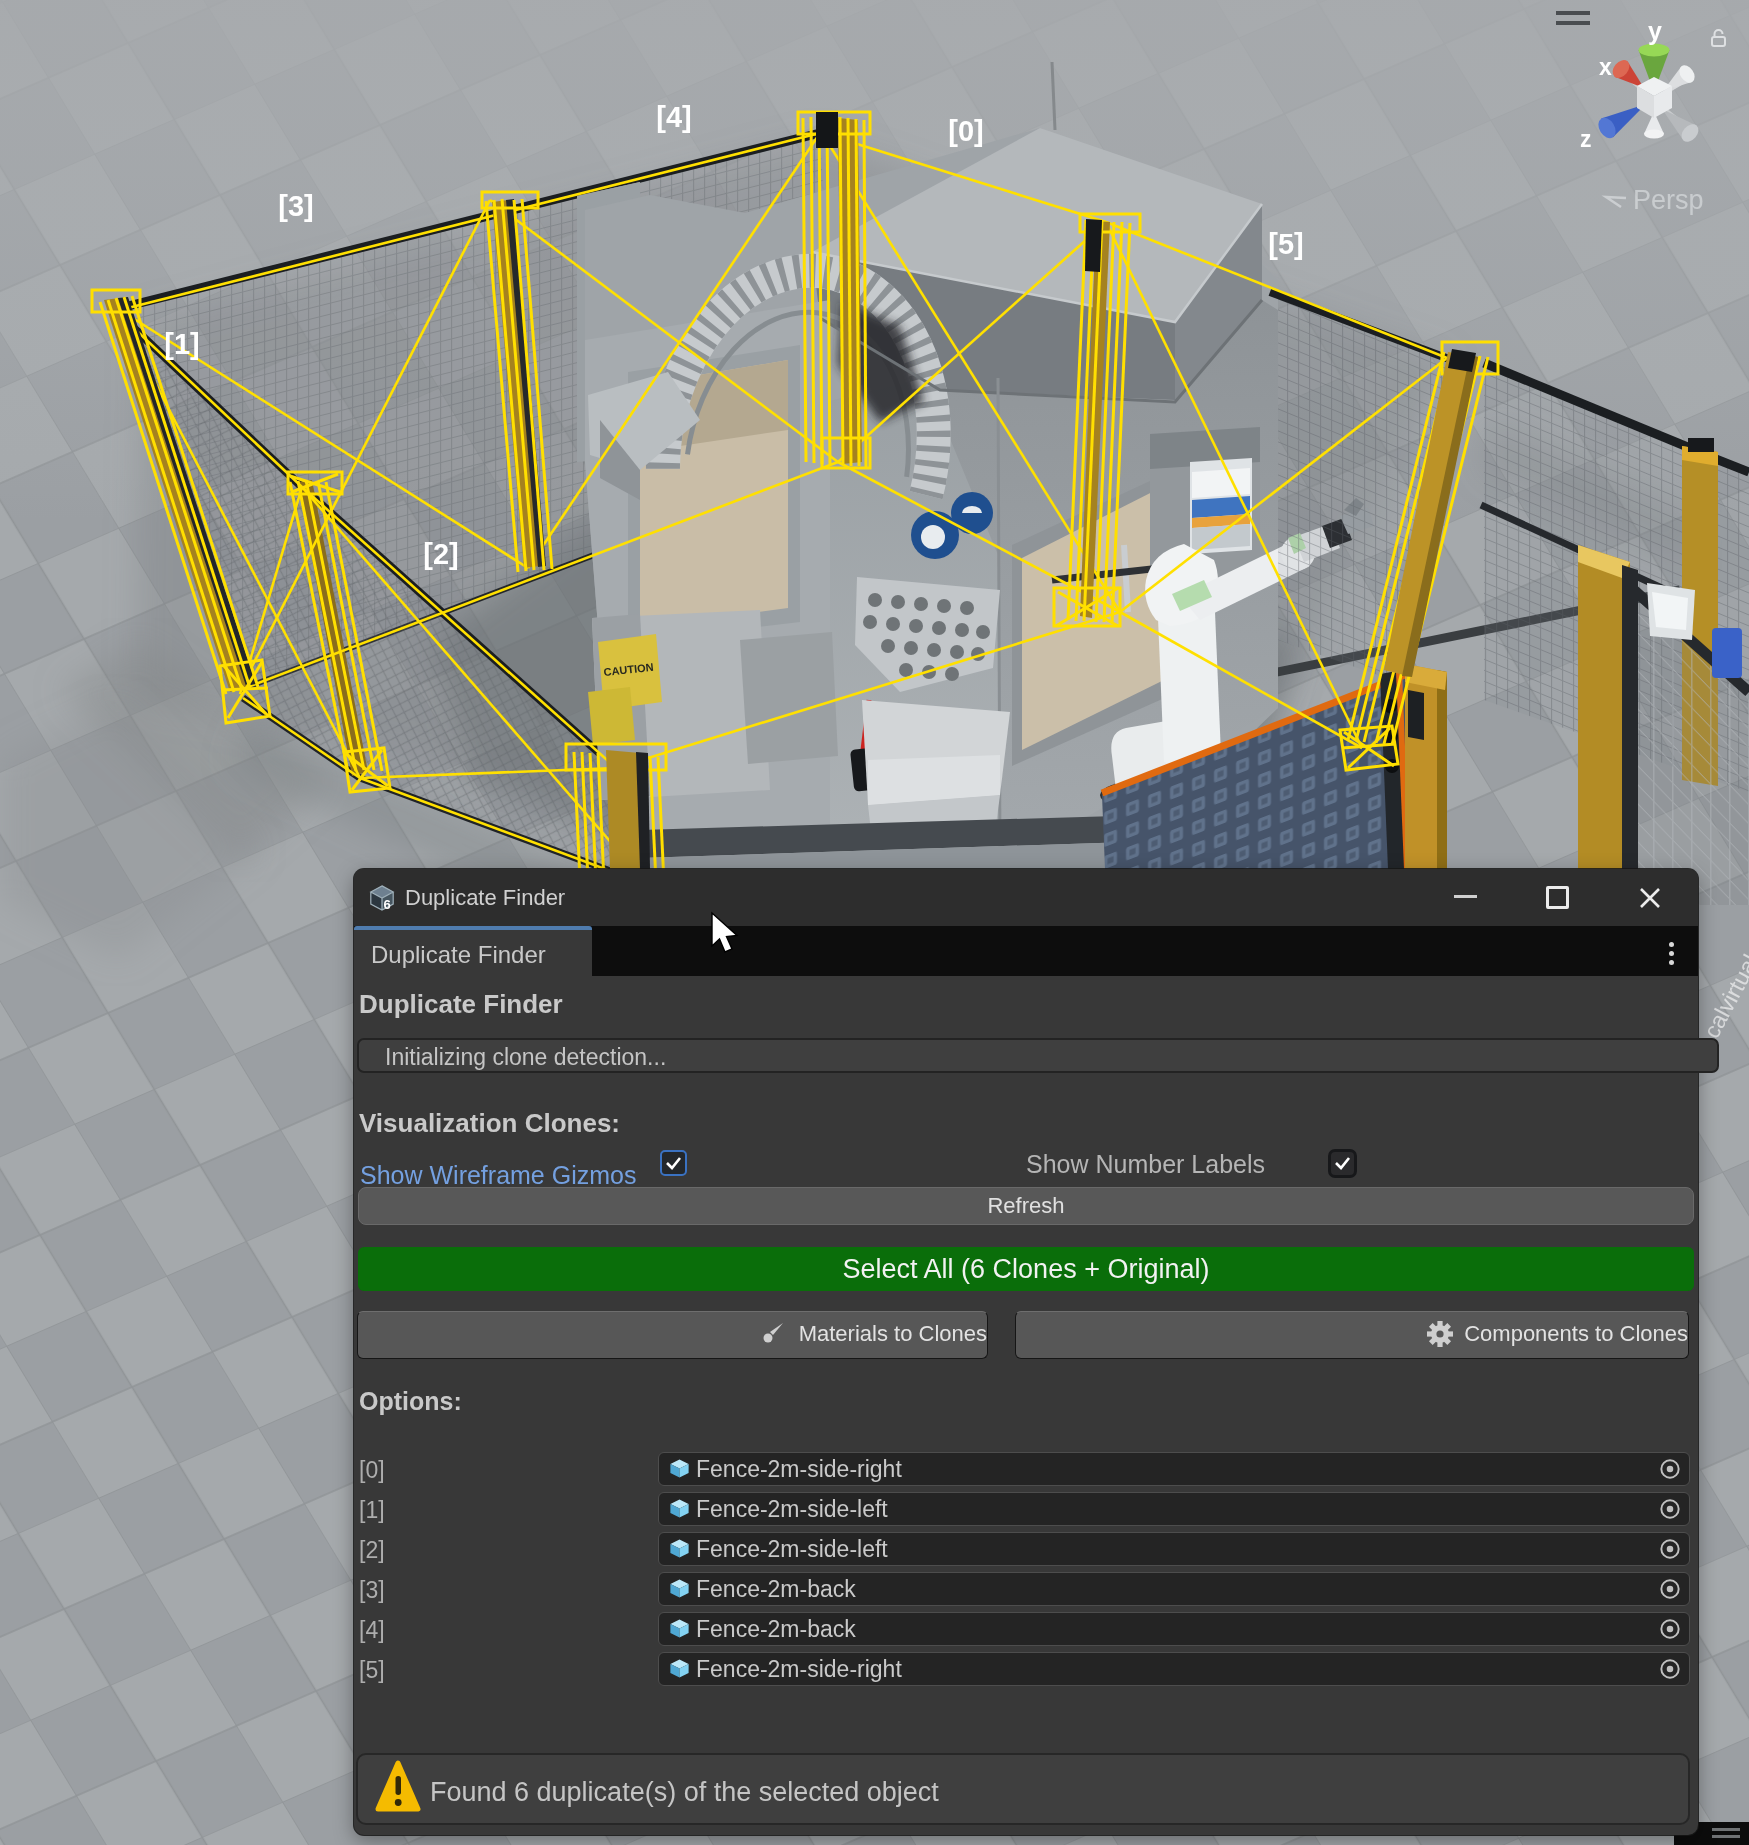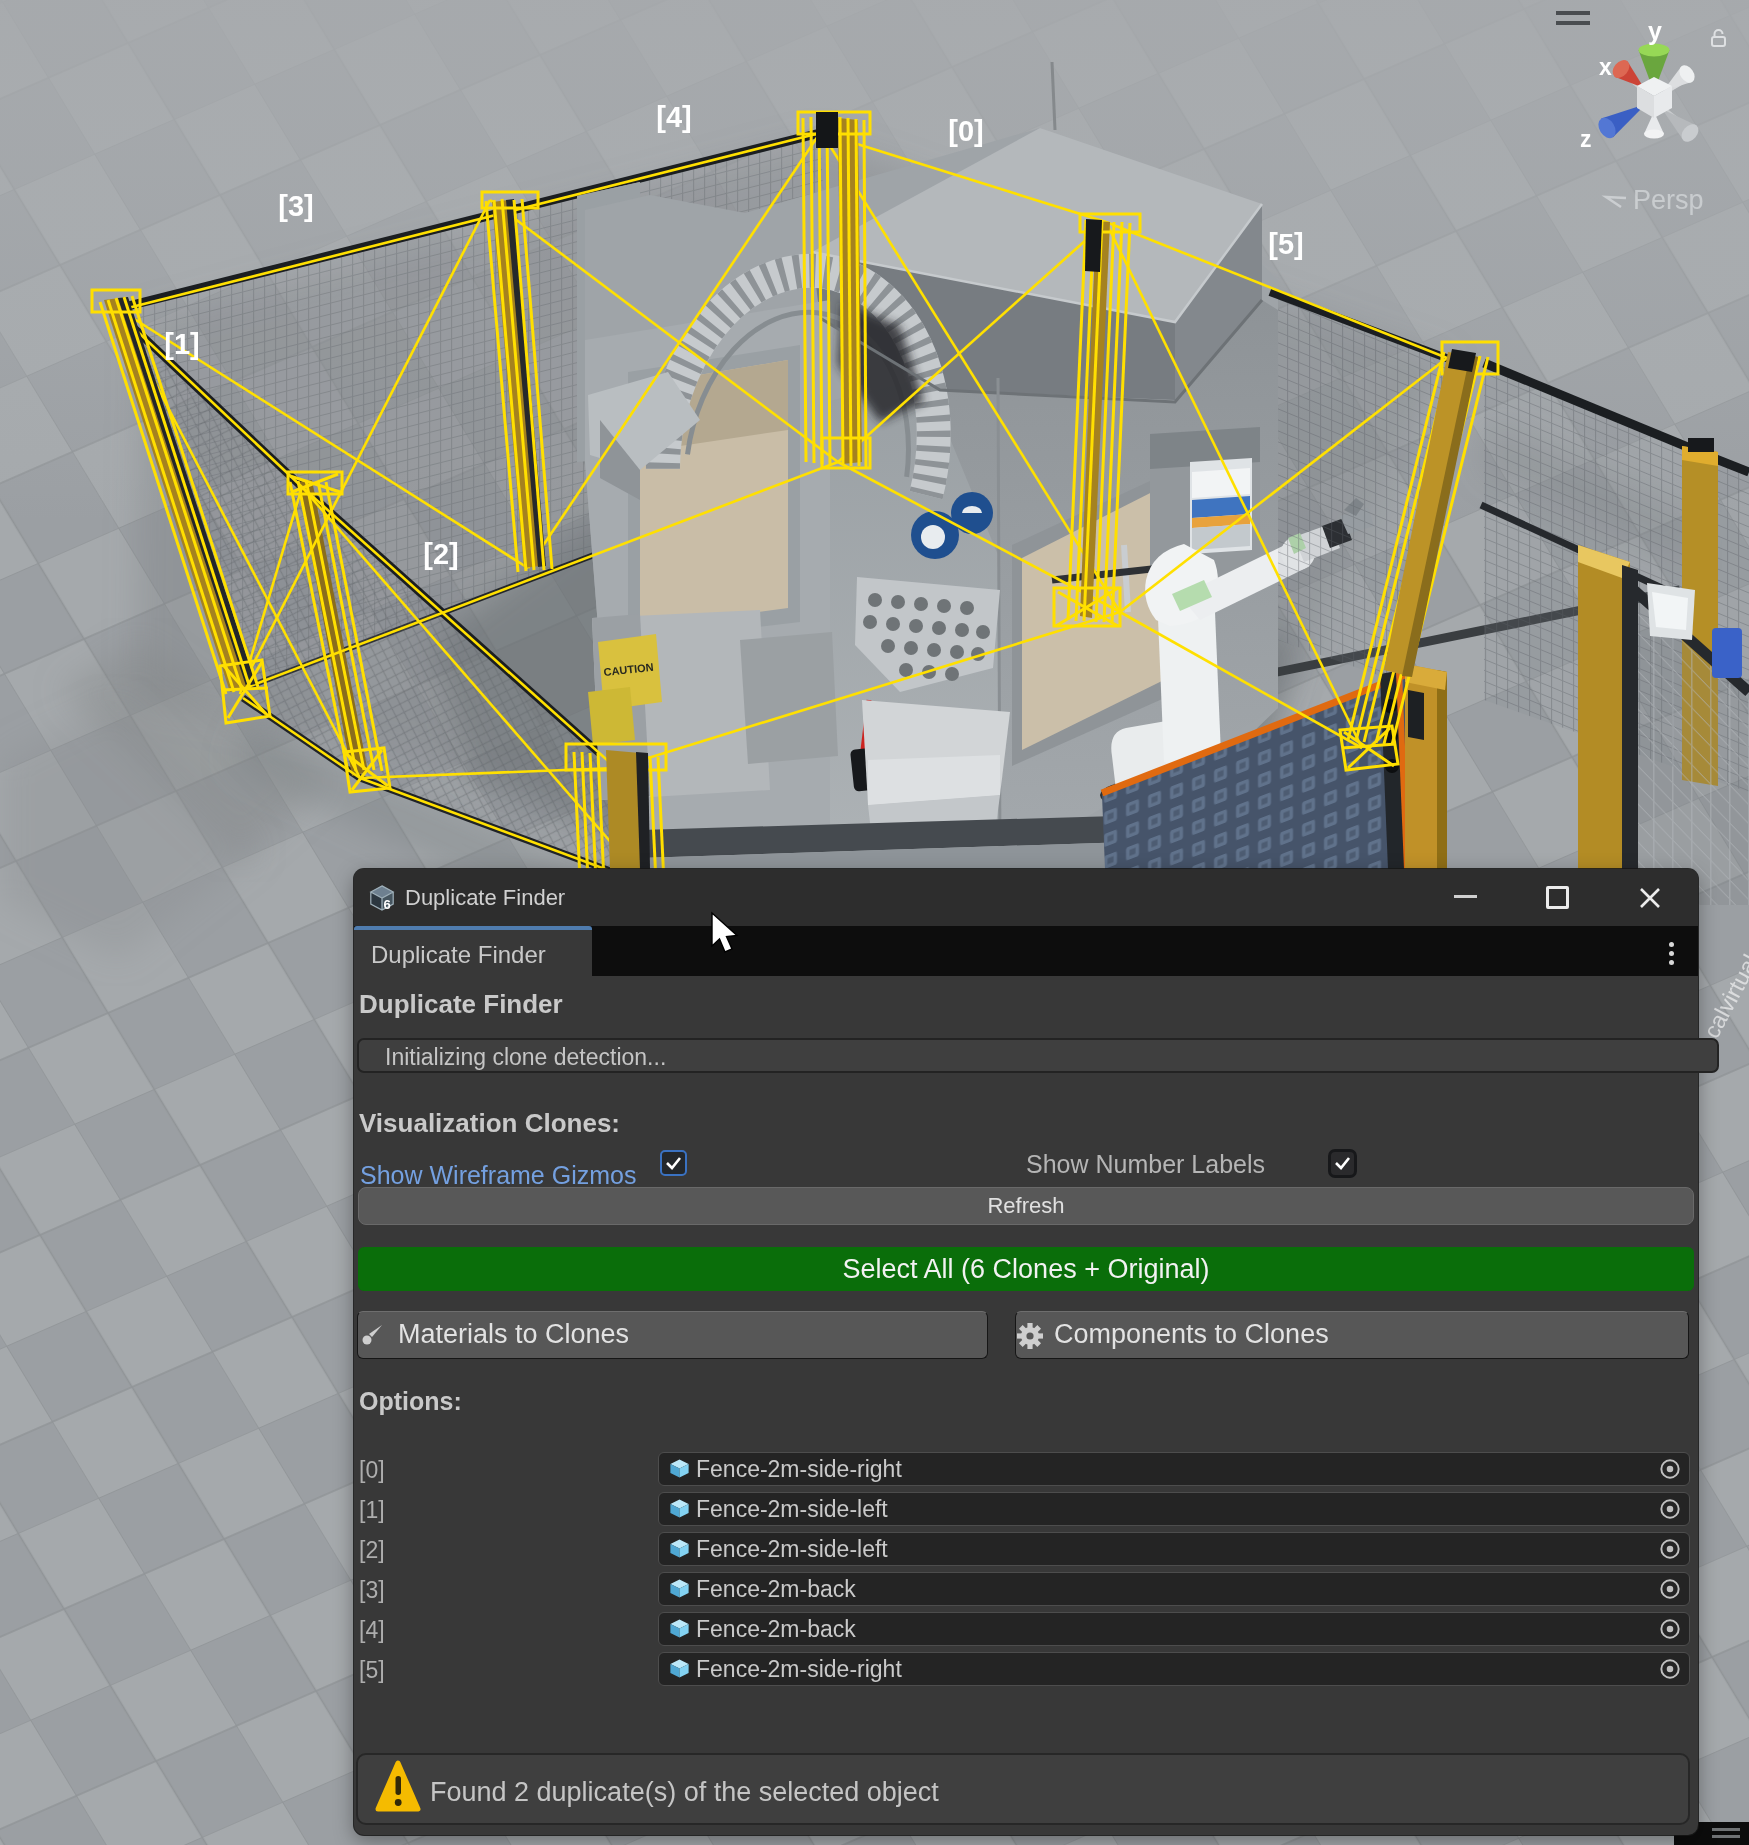--- a/index.html
+++ b/index.html
@@ -16,21 +16,21 @@
 .bold{font-weight:bold;font-size:26px;color:#c9c9c9;position:absolute}
 #tfield{position:absolute;left:3px;top:169px;width:1332px;height:31px;background:#3f3f3f;border:2px solid #232323;border-radius:7px;color:#c5c5c5;font-size:23px;line-height:35px;padding-left:26px}
 #link{position:absolute;left:6px;top:292px;font-size:25px;color:#74a0e0}
 #snl{position:absolute;left:672px;top:281px;font-size:25px;color:#b5b5b5}
 .cb{position:absolute;width:23px;height:22px;border-radius:5px}
 #cb1{left:306px;top:281px;background:#23272b;border:2.5px solid #3a72c2}
 #cb2{left:974px;top:280px;background:#2a2a2c;border:3px solid #17181a;width:23px;height:23px;border-radius:7px}
 .cb svg{position:absolute;left:2px;top:2px}
 #refresh{position:absolute;left:4px;top:318px;width:1334px;height:36px;background:#585858;border:1px solid #696969;border-radius:8px;text-align:center;line-height:36px;font-size:22px;color:#e0e0e0}
 #green{position:absolute;left:4px;top:378px;width:1336px;height:44px;background:#0a6e0a;border-radius:6px;text-align:center;line-height:44px;font-size:27px;color:#f2f2f2}
-.btn{position:absolute;top:442px;height:46px;background:#575757;border:1px solid #161616;border-top:1px solid #6e6e6e;border-radius:6px;text-align:left;line-height:44px;font-size:27px;color:#e2e2e2}
+.btn{position:absolute;top:442px;height:46px;background:#575757;border:1px solid #161616;border-top:1px solid #6e6e6e;border-radius:6px;text-align:right;line-height:44px;font-size:22px;color:#e2e2e2}
 #btn1{left:3px;width:629px}
 #btn2{left:661px;width:672px}
 #selfield{position:absolute;left:672px;top:514px;width:659px;height:40px;background:linear-gradient(to right,#242424 calc(100% - 44px),#333333 calc(100% - 44px));border:2px solid #565656;border-radius:8px}
 .objtext{position:absolute;font-size:24px;color:#cfcfcf;top:6px;left:46px}
 .rowlab{position:absolute;font-size:23px;color:#adadad;left:5px}
 .rowfield{position:absolute;left:304px;width:1030px;height:32px;background:#242424;border:1px solid #4d4d4d;border-radius:6px}
 .rowfield span{position:absolute;left:37px;top:3px;font-size:23px;color:#c9c9c9}
 #warn{position:absolute;left:2px;top:884px;width:1330px;height:68px;background:#3f3f3f;border:2px solid #272727;border-radius:10px}
 #warntext{position:absolute;left:72px;top:22px;font-size:27px;color:#c5c5c5}
 </style>
@@ -550,18 +550,18 @@
           <use href="#pickericon"></use>
         </svg>
       </div>
   </div>
   <div id="warn">
     <svg width="48" height="56" style="position:absolute;left:16px;top:4px">
         <path d="M24 4 L44 50 L4 50 Z" fill="#f5bb00" stroke="#f5bb00" stroke-width="5" stroke-linejoin="round"></path>
         <rect x="21.5" y="17" width="5.5" height="19" rx="2.7" fill="#332a08"></rect>
         <circle cx="24.2" cy="43.5" r="3.4" fill="#332a08"></circle>
       </svg>
-    <div id="warntext">Found 2 duplicate(s) of the selected object</div>
+    <div id="warntext">Found 6 duplicate(s) of the selected object</div>
   </div>
 </div>
 <svg id="cursor" width="60" height="70" style="position:absolute;left:705px;top:910px">
     <path d="M7 3 L7 36 L14.5 29 L20 42 L27 39 L21.5 26.5 L32 25.5 Z" fill="#fff" stroke="#000" stroke-width="1.4"></path>
   </svg>
 
 </body></html>

